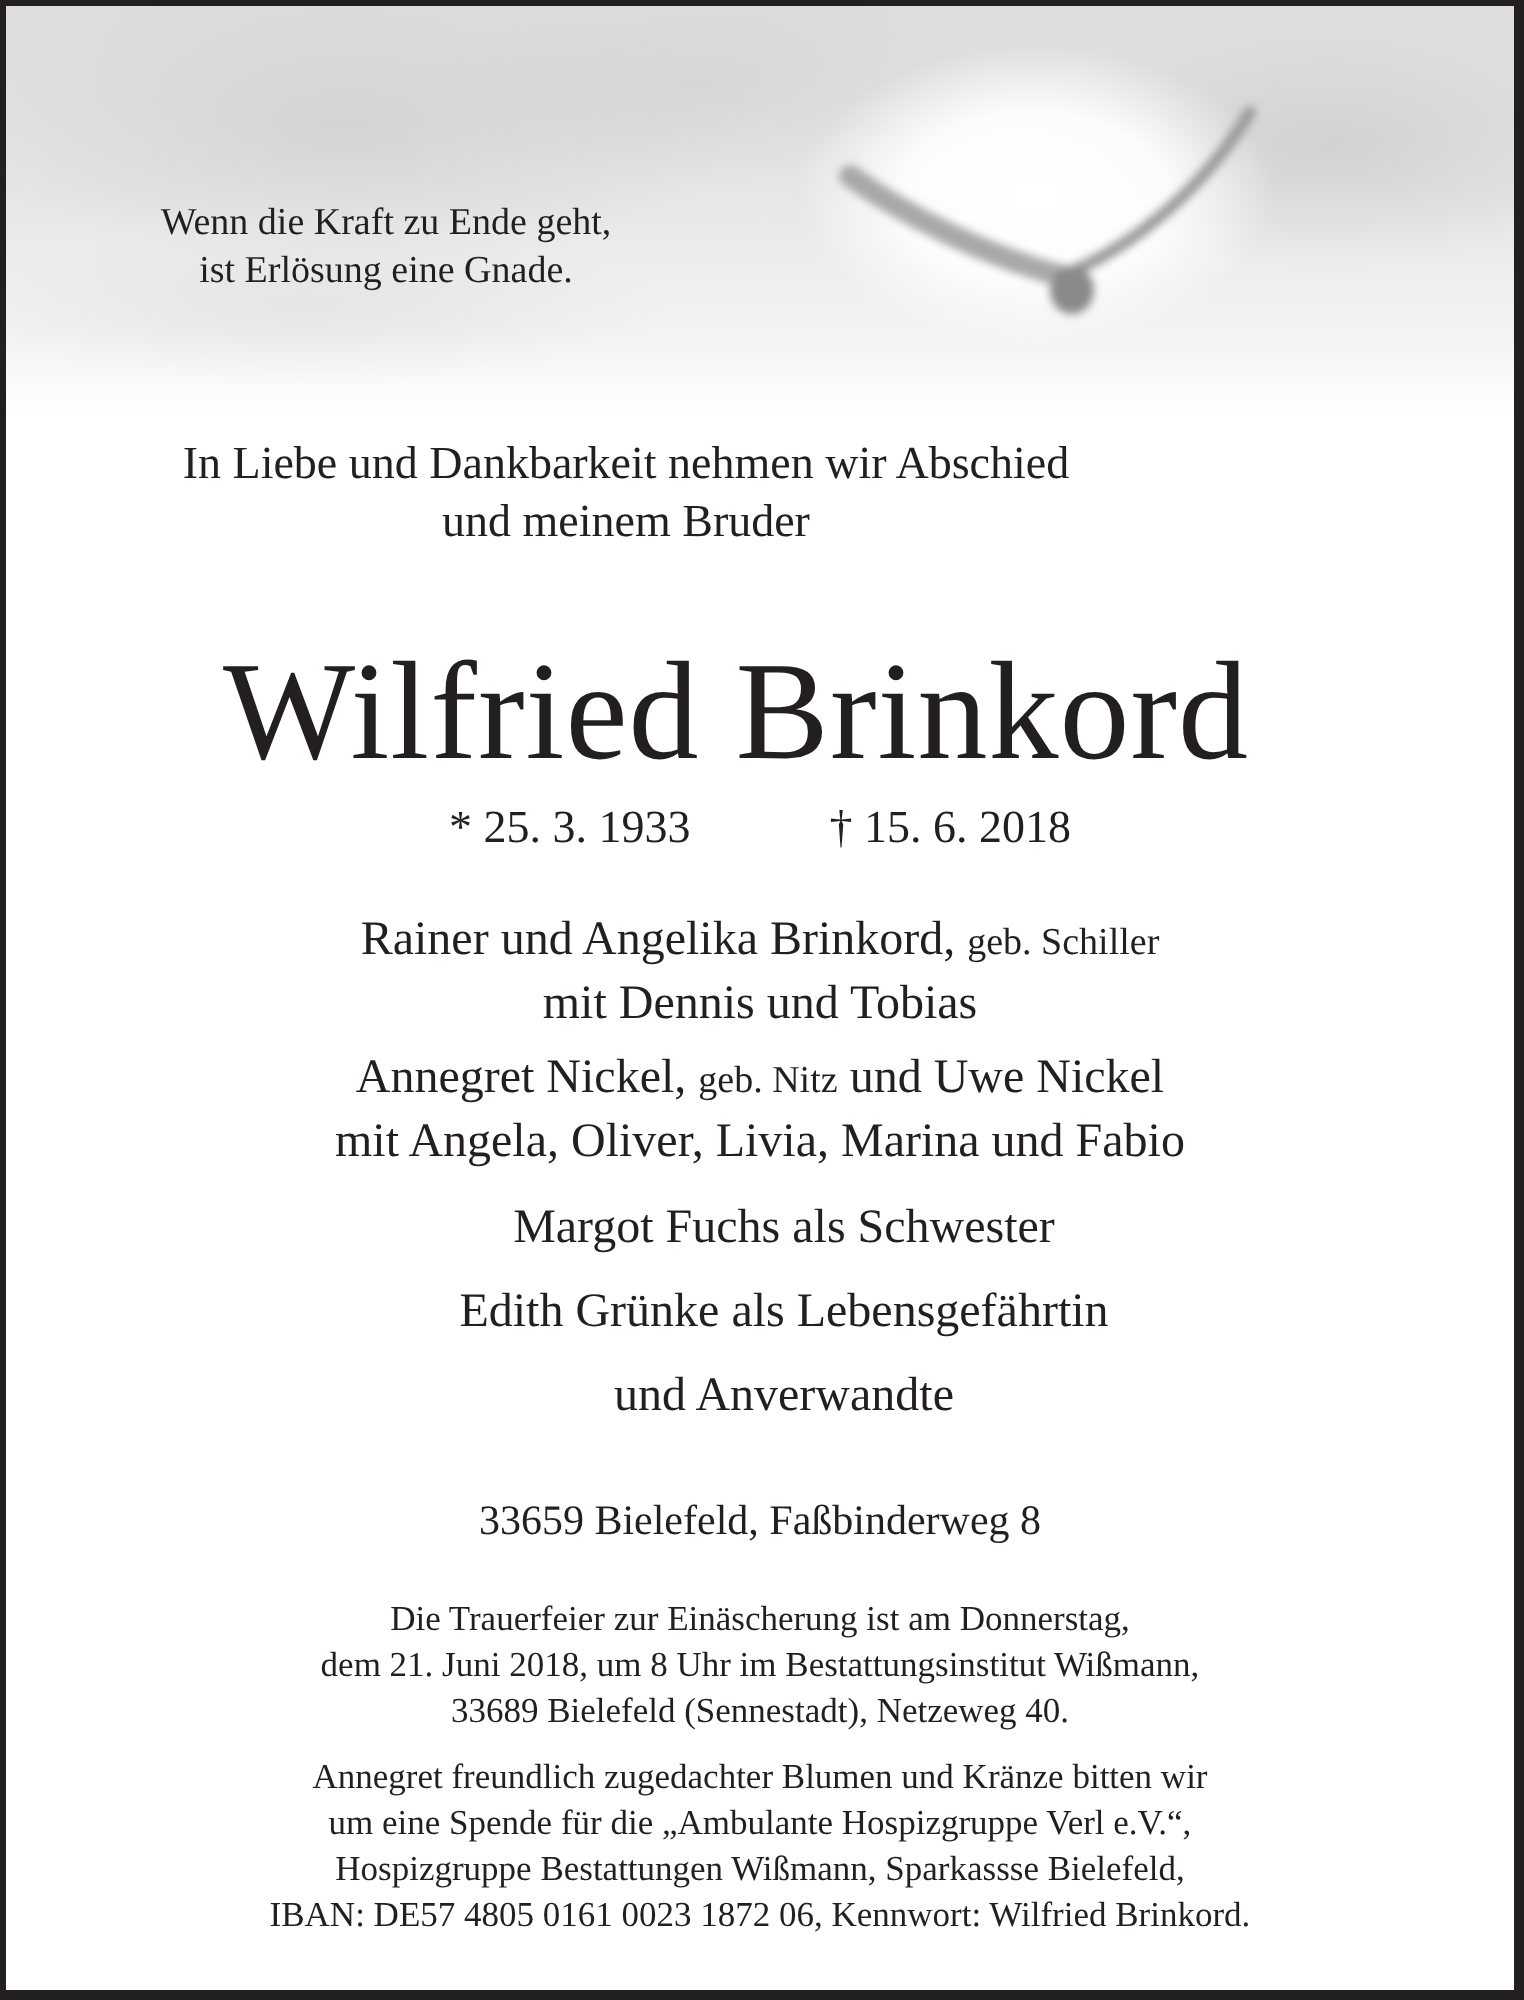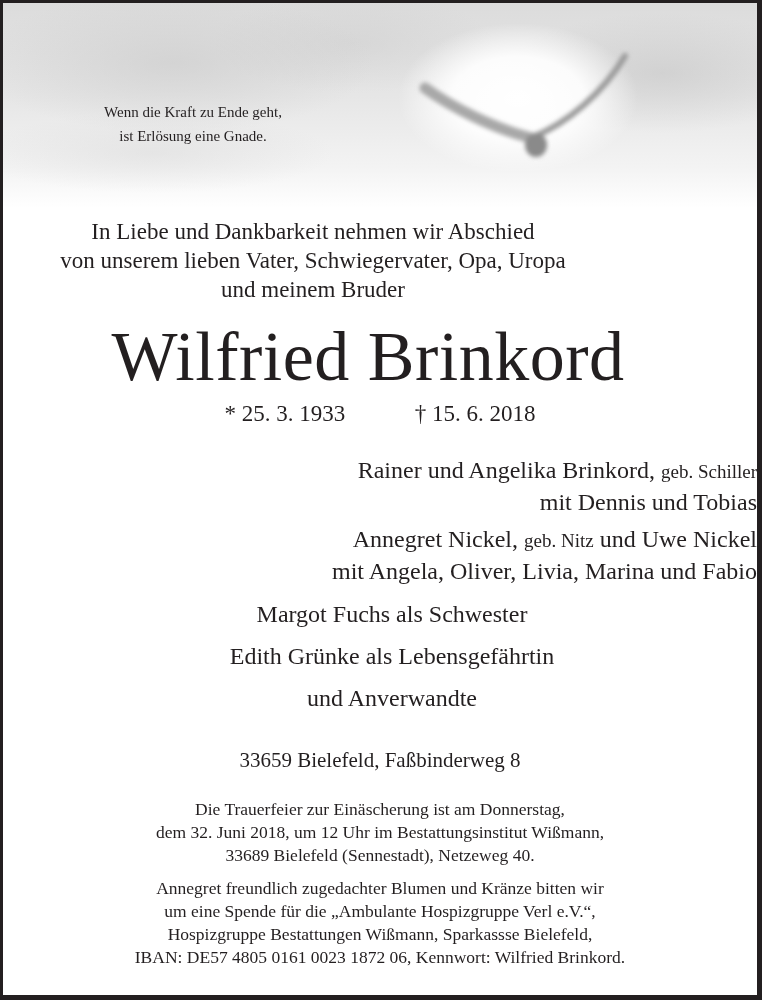--- a/index.html
+++ b/index.html
@@ -23,42 +23,42 @@
       radial-gradient(ellipse 120px 75px at 515px 95px, rgba(255,255,255,1) 0%, rgba(255,255,255,0.9) 55%, rgba(255,255,255,0) 100%),
       radial-gradient(ellipse 200px 70px at 170px 60px, rgba(200,200,200,0.55) 0%, rgba(230,230,230,0) 100%),
       radial-gradient(ellipse 160px 60px at 660px 70px, rgba(195,195,195,0.55) 0%, rgba(230,230,230,0) 100%),
       radial-gradient(ellipse 140px 50px at 350px 40px, rgba(205,205,205,0.5) 0%, rgba(230,230,230,0) 100%),
       radial-gradient(ellipse 180px 40px at 150px 150px, rgba(215,215,215,0.45) 0%, rgba(235,235,235,0) 100%),
       linear-gradient(to bottom, #dcdcdc 0%, #e6e6e6 45%, #f3f3f3 80%, #ffffff 100%);
   }
   .bird { position: absolute; left: 400px; top: 35px; width: 240px; height: 130px; }
   .motto {
     position: absolute; left: 40px; top: 97px; width: 300px;
-    text-align: center; font-size: 15px; line-height: 24px;
+    text-align: center; font-size: 19px; line-height: 24px;
   }
   .intro {
     position: absolute; left: 0; top: 214px; width: 620px;
     text-align: center; font-size: 23px; line-height: 29px;
   }
   .name {
     position: absolute; left: 0; top: 314px; width: 730px;
     text-align: center; font-size: 70px; line-height: 80px; letter-spacing: 0.5px;
   }
   .dates {
     position: absolute; left: 0; top: 396px; width: 754px;
     text-align: center; font-size: 23px; line-height: 30px;
   }
   .dates .gap { display: inline-block; width: 58px; }
   .mourners {
     position: absolute; left: 0; top: 452px; width: 754px;
     text-align: center; font-size: 24px;
   }
   .mourners .line { line-height: 30px; }
   .mourners .small { font-size: 19px; }
-  .mourners .group { margin-bottom: 7px; text-align: right; }
+  .mourners .group { margin-bottom: 7px; }
   .mourners .single { line-height: 42px; padding-left: 24px; }
   .address {
     position: absolute; left: 0; top: 744px; width: 754px;
     text-align: center; font-size: 21px; line-height: 26px;
   }
   .notice {
     position: absolute; left: 0; top: 795px; width: 754px;
     text-align: center; font-size: 17.5px; line-height: 23px;
   }
   .notice + .notice { top: 874px; }
@@ -82,21 +82,20 @@
       </g>
     </svg>
     <div class="motto">
       <div>Wenn die Kraft zu Ende geht,</div>
       <div>ist Erlösung eine Gnade.</div>
     </div>
   </div>
 
   <div class="intro">
     <div>In Liebe und Dankbarkeit nehmen wir Abschied</div>
-    <div>von unserem lieben Vater, Schwiegervater, Opa, Uropa</div>
     <div>und meinem Bruder</div>
   </div>
 
   <div class="name">Wilfried Brinkord</div>
 
   <div class="dates">
     <span>*</span>
     <span>25. 3. 1933</span>
     <span class="gap"></span>
     <span>†</span>
@@ -121,21 +120,21 @@
     </div>
     <div class="single">Margot Fuchs als Schwester</div>
     <div class="single">Edith Grünke als Lebensgefährtin</div>
     <div class="single">und Anverwandte</div>
   </div>
 
   <div class="address">33659 Bielefeld, Faßbinderweg 8</div>
 
   <div class="notice">
     <div>Die Trauerfeier zur Einäscherung ist am Donnerstag,</div>
-    <div>dem 32. Juni 2018, um 12 Uhr im Bestattungsinstitut Wißmann,</div>
+    <div>dem 21. Juni 2018, um 8 Uhr im Bestattungsinstitut Wißmann,</div>
     <div>33689 Bielefeld (Sennestadt), Netzeweg 40.</div>
   </div>
 
   <div class="notice">
     <div>Annegret freundlich zugedachter Blumen und Kränze bitten wir</div>
     <div>um eine Spende für die „Ambulante Hospizgruppe Verl e.V.“,</div>
     <div>Hospizgruppe Bestattungen Wißmann, Sparkassse Bielefeld,</div>
     <div>IBAN: DE57 4805 0161 0023 1872 06, Kennwort: Wilfried Brinkord.</div>
   </div>
 

